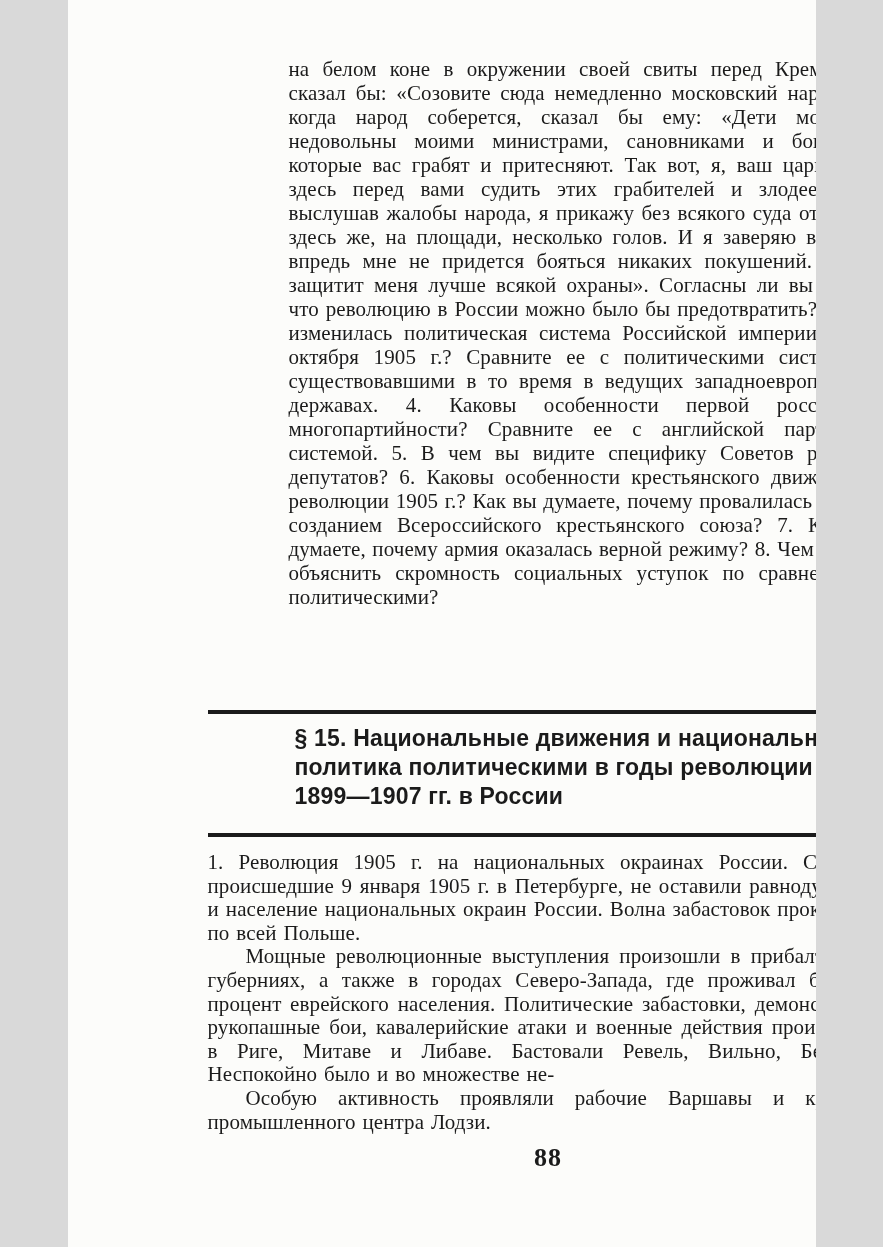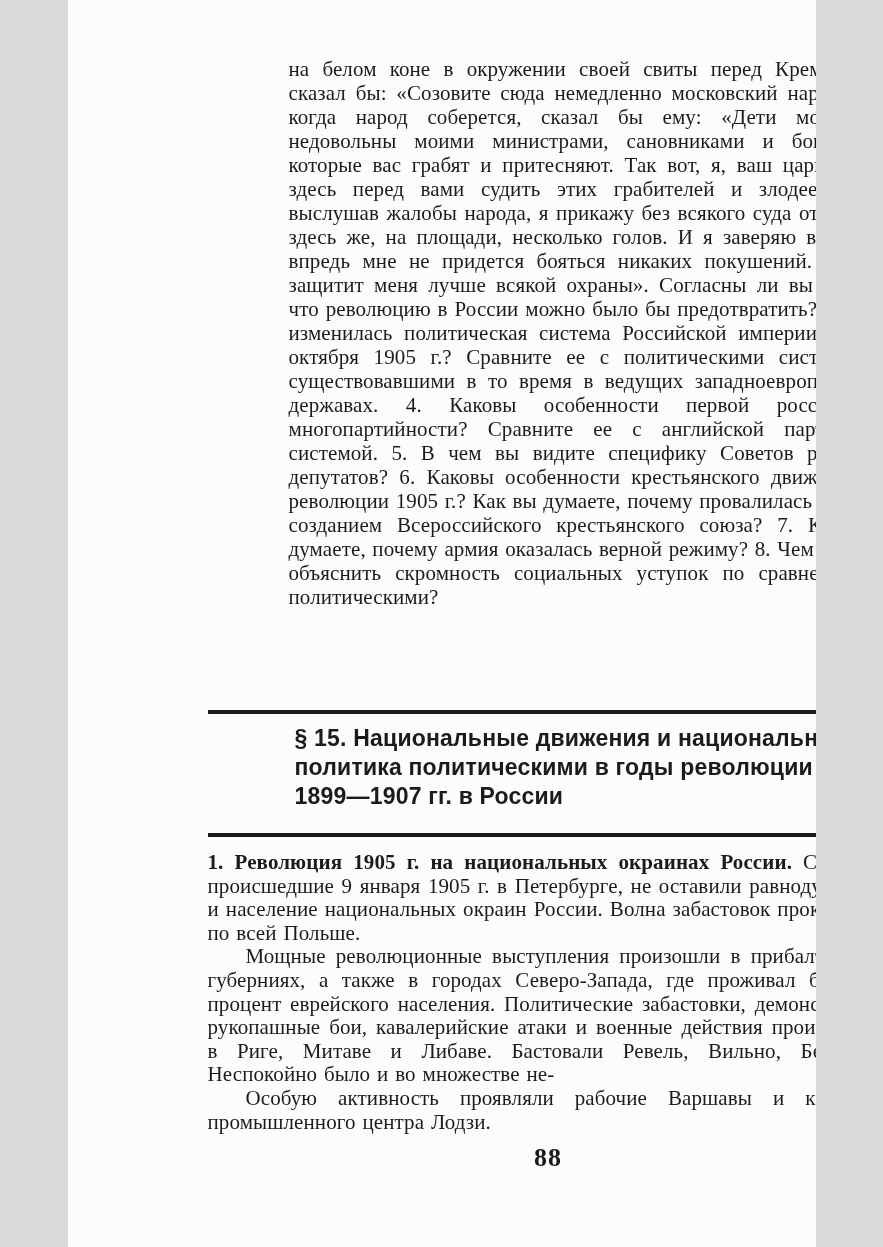--- a/index.html
+++ b/index.html
@@ -52,21 +52,21 @@
     left: 140px;
     width: 681px;
     font-size: 21px;
     line-height: 23.6px;
     text-align: justify;
     word-spacing: 1.5px;
     letter-spacing: 0.1px;
     hyphens: auto;
   }
   .body-text p.indent { text-indent: 38px; }
-  .body-text .lead { font-weight: 700; }
+  .body-text .lead { font-weight: 400; }
   .page-number {
     position: absolute;
     top: 1143px;
     left: 140px;
     width: 681px;
     text-align: center;
     font-size: 26px;
     font-weight: 700;
     letter-spacing: 1px;
   }

